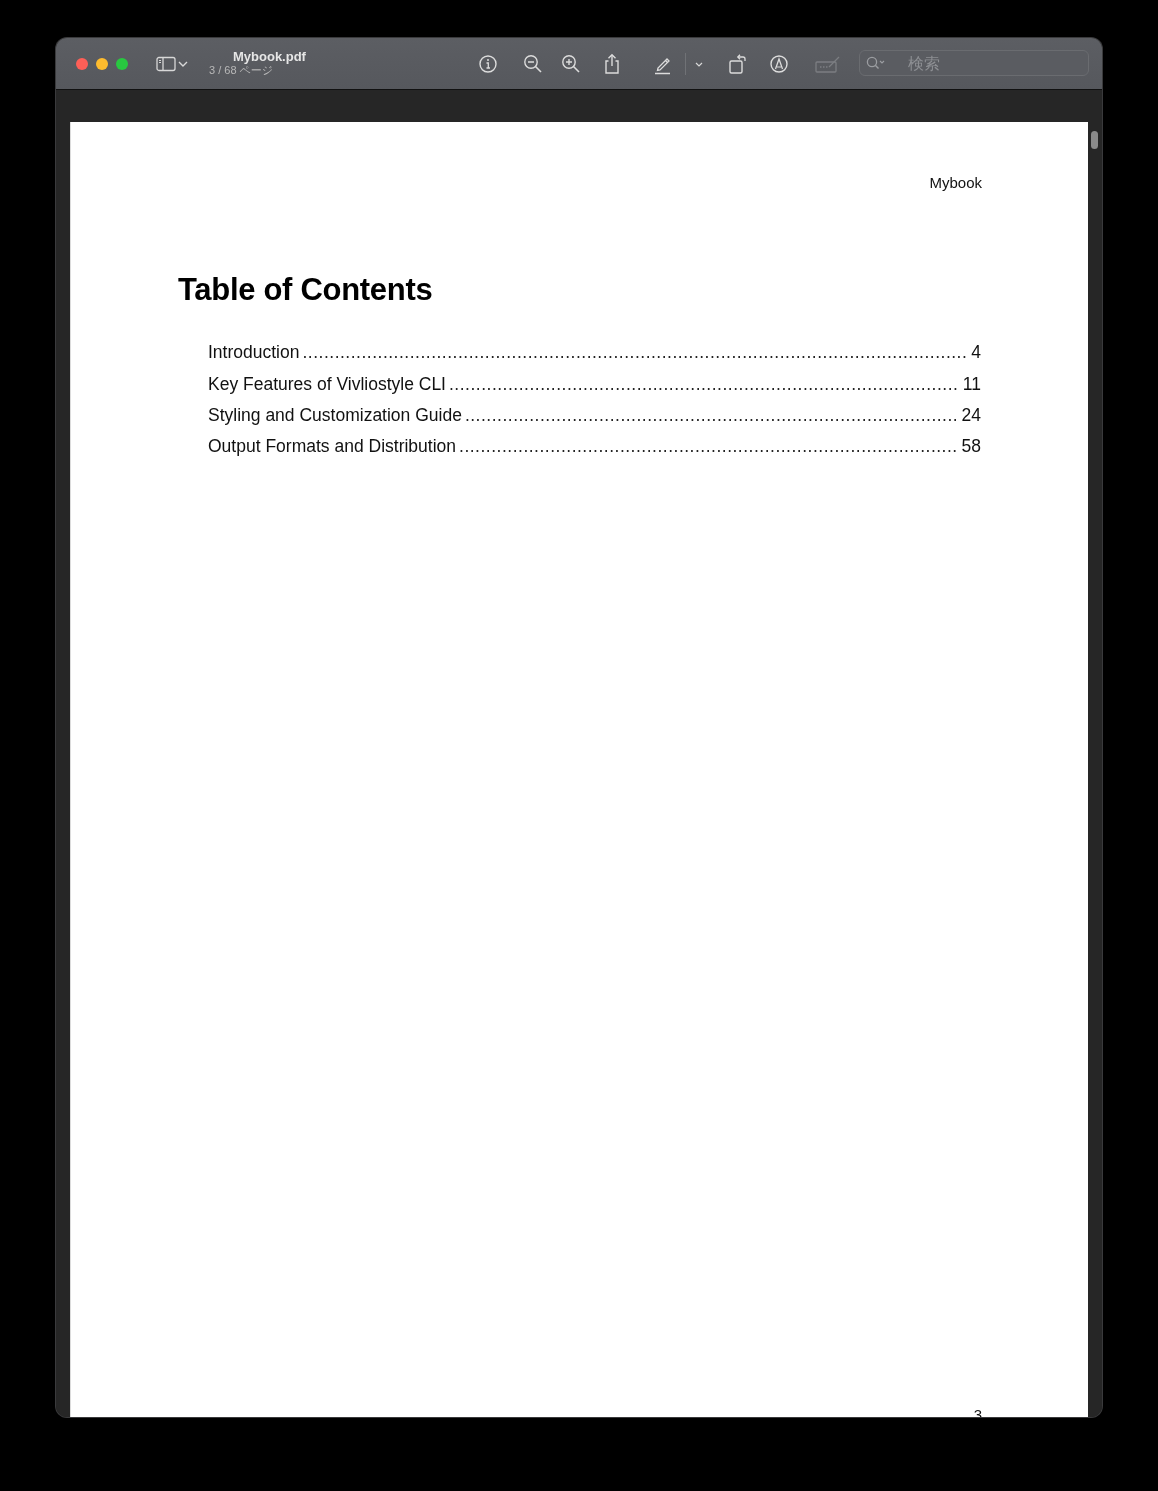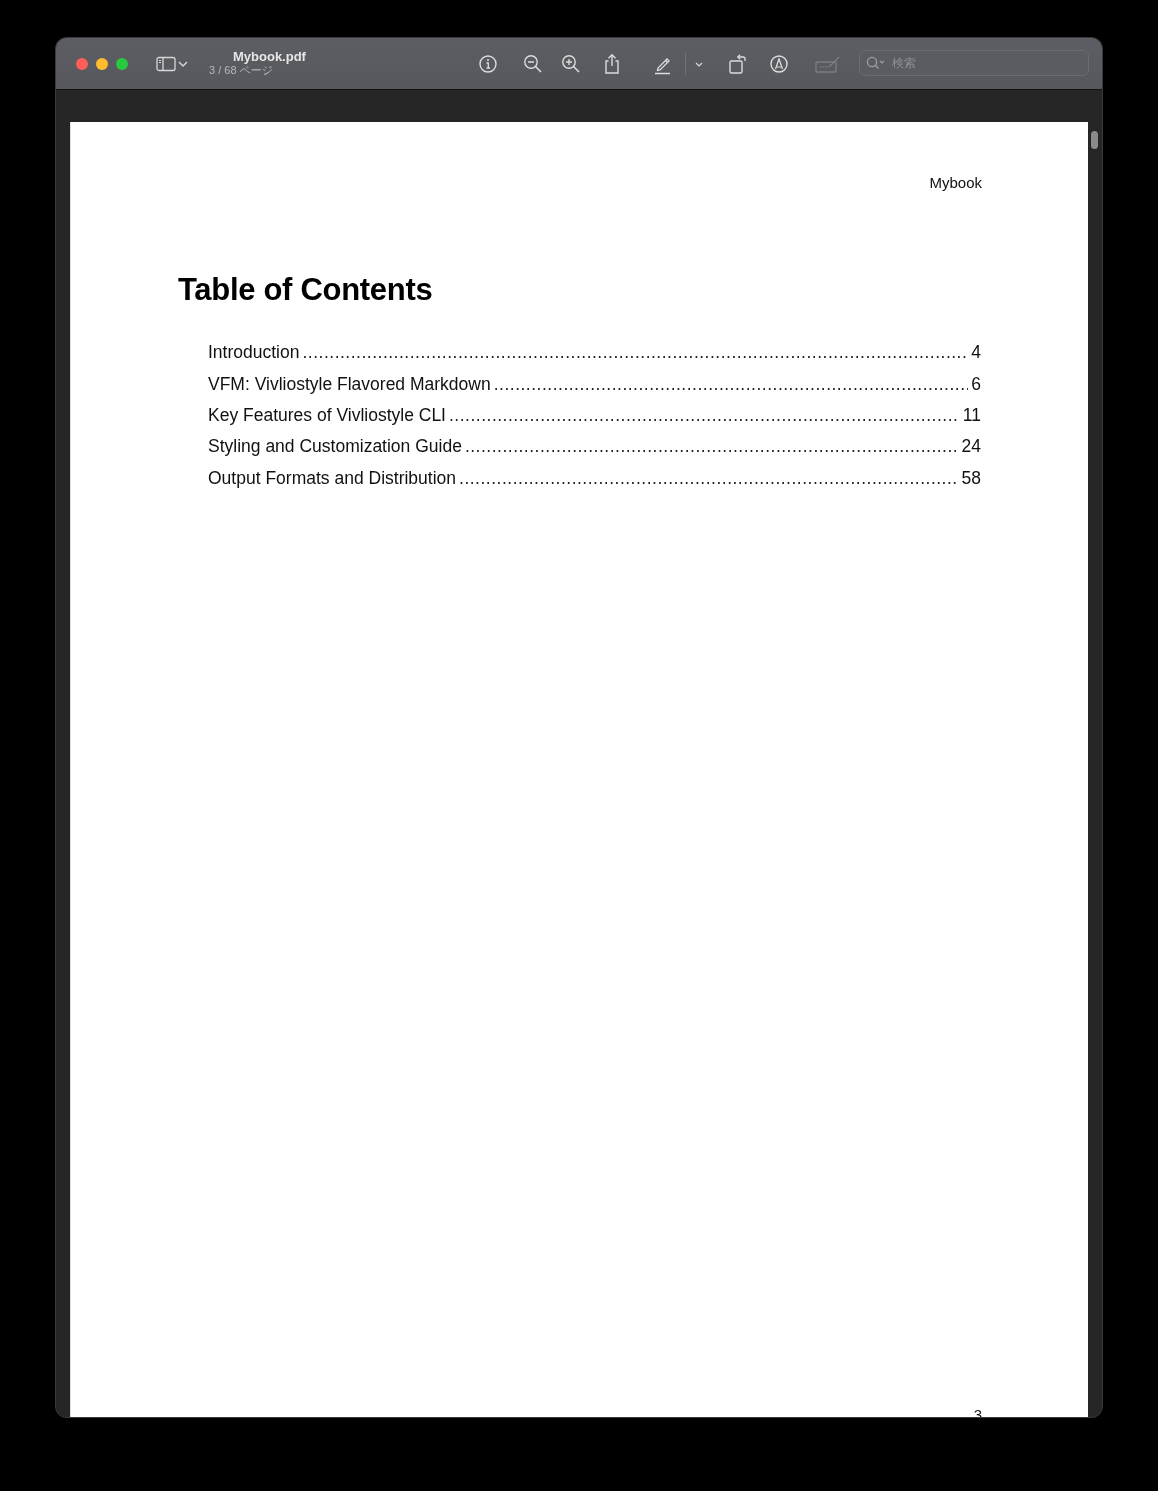--- a/index.html
+++ b/index.html
@@ -44,21 +44,21 @@
   .search {
     position: absolute; left: 803px; top: 12px;
     width: 230px; height: 26px;
     border: 1px solid #6a6c70; border-radius: 6px;
     background: #5a5c61;
     box-sizing: border-box;
     display: flex; align-items: center; padding-left: 6px;
   }
   .search-input {
     background: transparent; border: none; outline: none;
-    color: #86efac; font-size: 12px; width: 170px; margin-left: 4px;
+    color: #86efac; font-size: 16px; width: 170px; margin-left: 20px;
     font-family: "DejaVu Sans", sans-serif;
   }
   .search-input::placeholder { color: #8d8f93; }
   .content {
     position: absolute; left: 0; top: 52px;
     width: 100%; height: 1327px;
     background: #262626;
   }
   .page {
     position: absolute; left: 14px; top: 11px;
@@ -211,25 +211,20 @@
     <div class="page">
       <div class="running-header">Mybook</div>
       <h1 class="toc-title">Table of Contents</h1>
       <ul class="toc-list">
         <li class="toc-item">
           <span class="toc-label">Introduction</span>
           <span class="toc-dots"></span>
           <span class="toc-page">4</span>
         </li>
         <li class="toc-item">
-          <span class="toc-label">VFM: Vivliostyle Flavored Markdown</span>
-          <span class="toc-dots"></span>
-          <span class="toc-page">6</span>
-        </li>
-        <li class="toc-item">
           <span class="toc-label">Key Features of Vivliostyle CLI</span>
           <span class="toc-dots"></span>
           <span class="toc-page">11</span>
         </li>
         <li class="toc-item">
           <span class="toc-label">Styling and Customization Guide</span>
           <span class="toc-dots"></span>
           <span class="toc-page">24</span>
         </li>
         <li class="toc-item">

